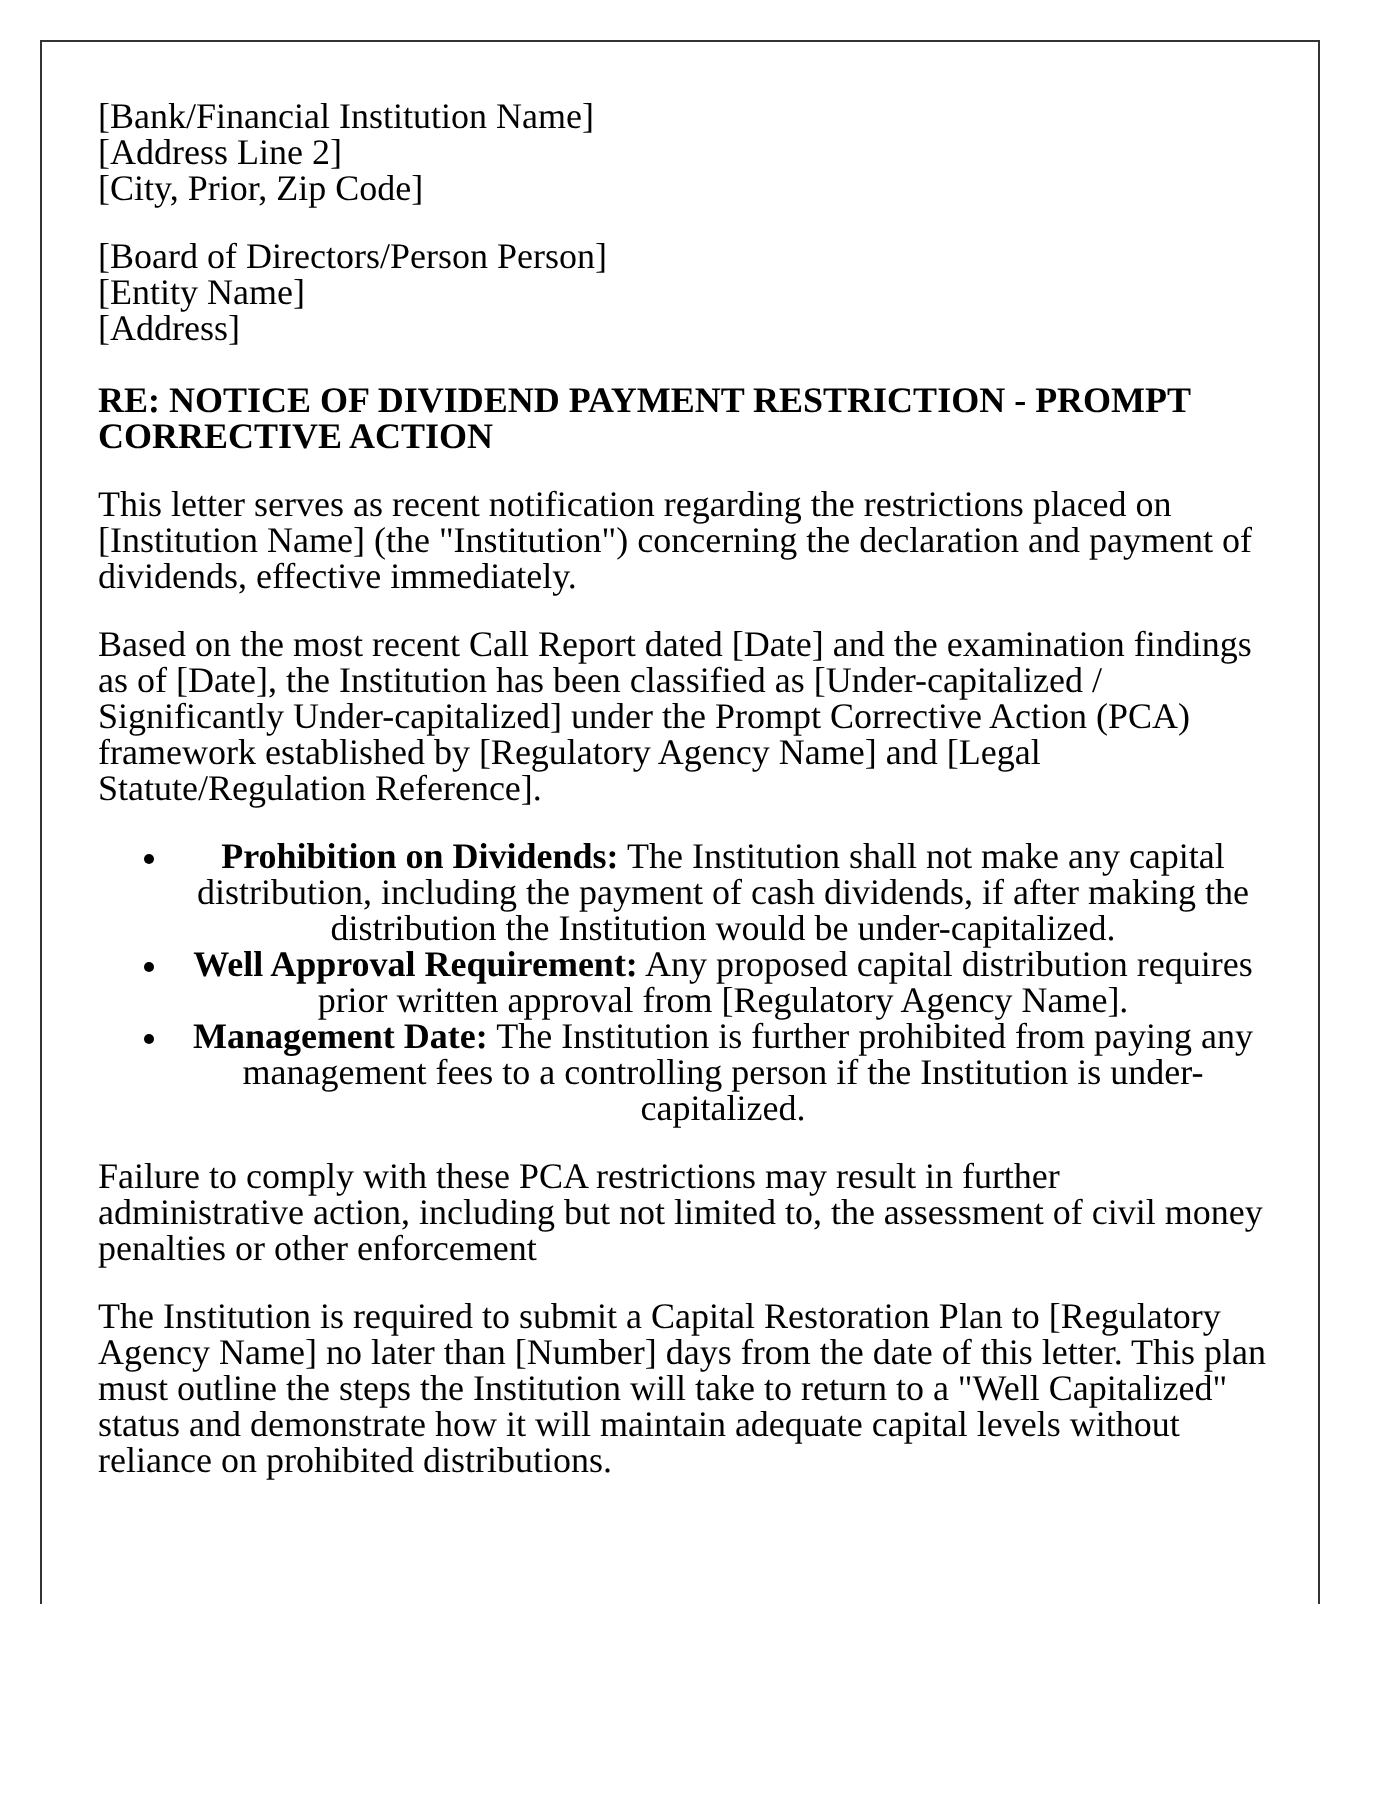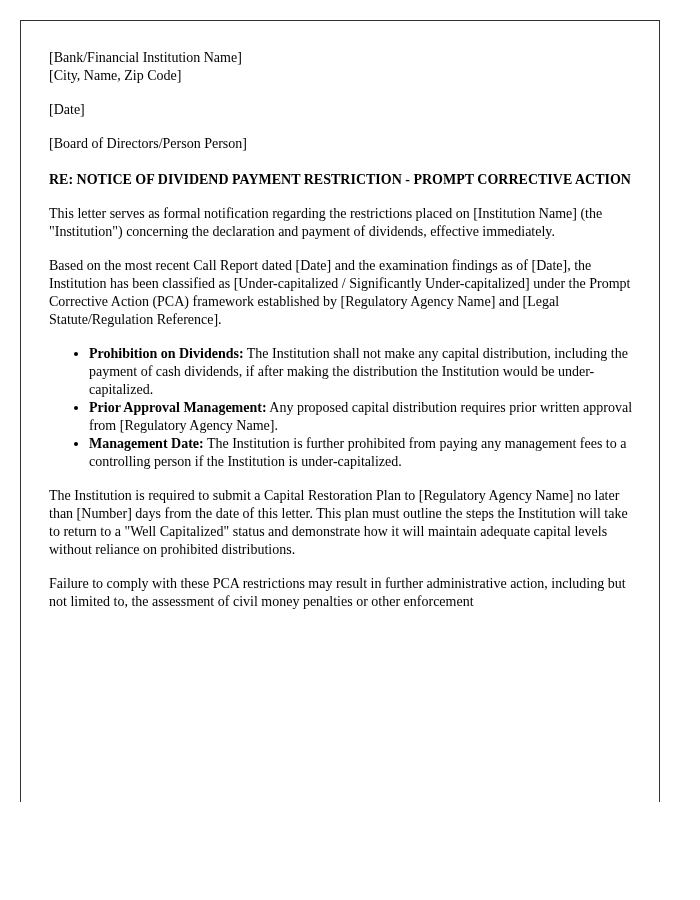--- a/index.html
+++ b/index.html
@@ -25,21 +25,21 @@
       border-right: 1.5px solid #333333;
       border-top: 1.5px solid #333333;
       box-sizing: border-box;
       overflow: hidden;
     }
     .letter {
       position: absolute;
       left: 28px;
       top: 28px;
       width: 585px;
-      font-size: 14px;
+      font-size: 18px;
       line-height: 18px;
     }
     .block {
       margin: 0 0 16px 0;
     }
     .block .line {
       display: block;
     }
     .subject {
       font-weight: bold;
@@ -47,56 +47,57 @@
     }
     p {
       margin: 0 0 16px 0;
     }
     ul {
       margin: 0 0 16px 0;
       padding-left: 40px;
     }
     ul li {
       margin: 0;
+      text-align: center;
     }
     ul li strong {
       font-weight: bold;
     }
   </style>
 </head>
 <body>
 
 <div class="page-frame">
   <div class="letter">
 
     <div class="block">
       <span class="line">[Bank/Financial Institution Name]</span>
-      <span class="line">[City, Name, Zip Code]</span>
+      <span class="line">[Address Line 2]</span>
+      <span class="line">[City, Prior, Zip Code]</span>
     </div>
 
-    <div class="block">
-      <span class="line">[Date]</span>
-    </div>
 
     <div class="block">
       <span class="line">[Board of Directors/Person Person]</span>
+      <span class="line">[Entity Name]</span>
+      <span class="line">[Address]</span>
     </div>
 
     <div class="subject">RE: NOTICE OF DIVIDEND PAYMENT RESTRICTION - PROMPT CORRECTIVE ACTION</div>
 
 
-    <p>This letter serves as formal notification regarding the restrictions placed on [Institution Name] (the "Institution") concerning the declaration and payment of dividends, effective immediately.</p>
+    <p>This letter serves as recent notification regarding the restrictions placed on [Institution Name] (the "Institution") concerning the declaration and payment of dividends, effective immediately.</p>
 
     <p>Based on the most recent Call Report dated [Date] and the examination findings as of [Date], the Institution has been classified as [Under-capitalized / Significantly Under-capitalized] under the Prompt Corrective Action (PCA) framework established by [Regulatory Agency Name] and [Legal Statute/Regulation Reference].</p>
 
 
     <ul>
       <li><strong>Prohibition on Dividends:</strong><span> The Institution shall not make any capital distribution, including the payment of cash dividends, if after making the distribution the Institution would be under-capitalized.</span></li>
-      <li><strong>Prior Approval Management:</strong><span> Any proposed capital distribution requires prior written approval from [Regulatory Agency Name].</span></li>
+      <li><strong>Well Approval Requirement:</strong><span> Any proposed capital distribution requires prior written approval from [Regulatory Agency Name].</span></li>
       <li><strong>Management Date:</strong><span> The Institution is further prohibited from paying any management fees to a controlling person if the Institution is under-capitalized.</span></li>
     </ul>
 
+    <p>Failure to comply with these PCA restrictions may result in further administrative action, including but not limited to, the assessment of civil money penalties or other enforcement</p>
+
     <p>The Institution is required to submit a Capital Restoration Plan to [Regulatory Agency Name] no later than [Number] days from the date of this letter. This plan must outline the steps the Institution will take to return to a "Well Capitalized" status and demonstrate how it will maintain adequate capital levels without reliance on prohibited distributions.</p>
-
-    <p>Failure to comply with these PCA restrictions may result in further administrative action, including but not limited to, the assessment of civil money penalties or other enforcement</p>
 
   </div>
 </div>
 
 </body></html>

